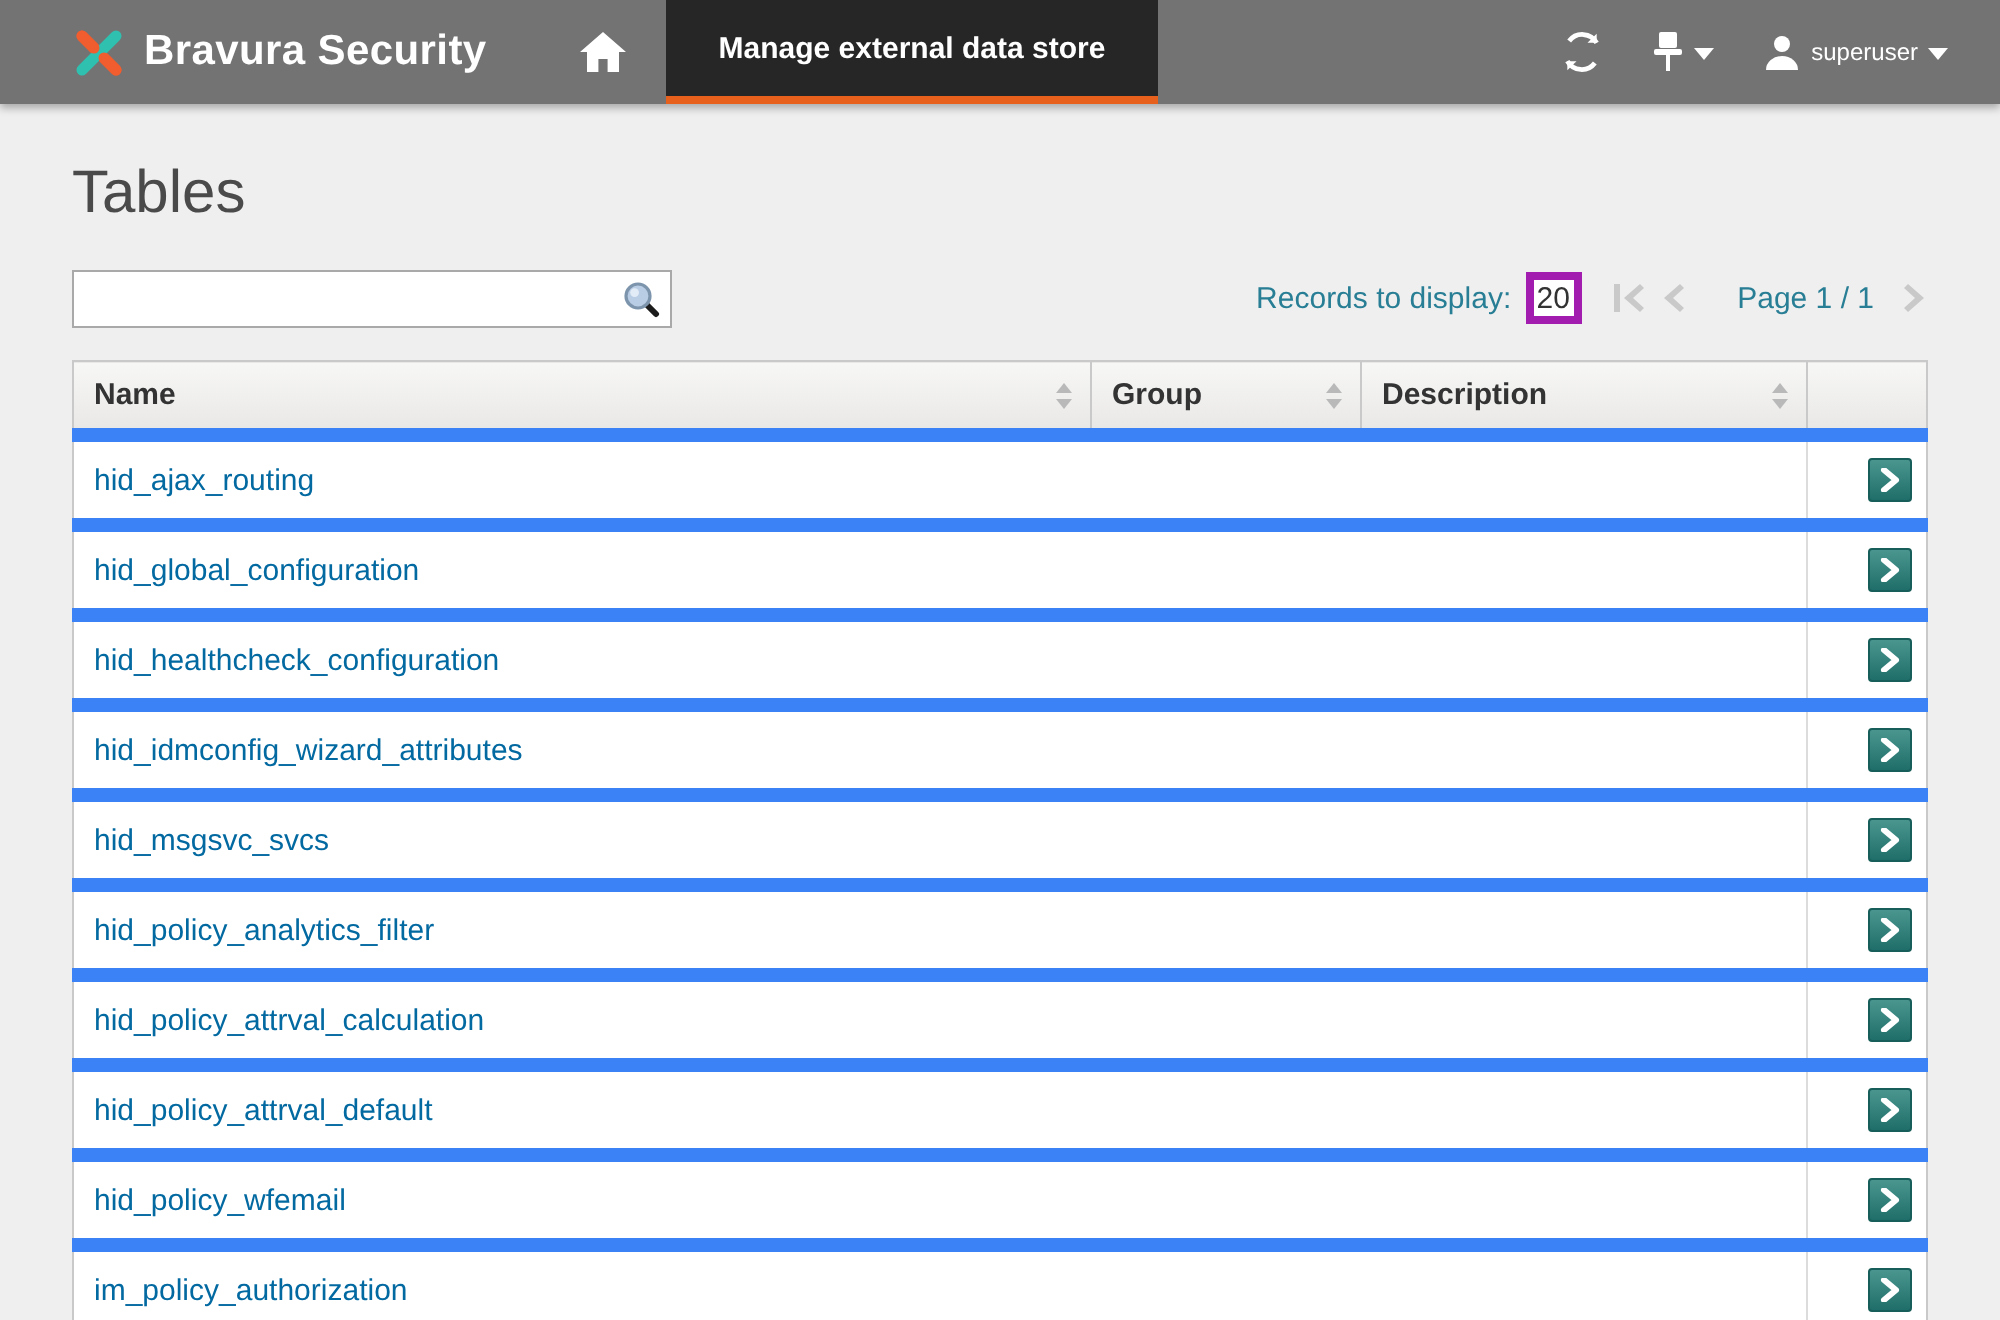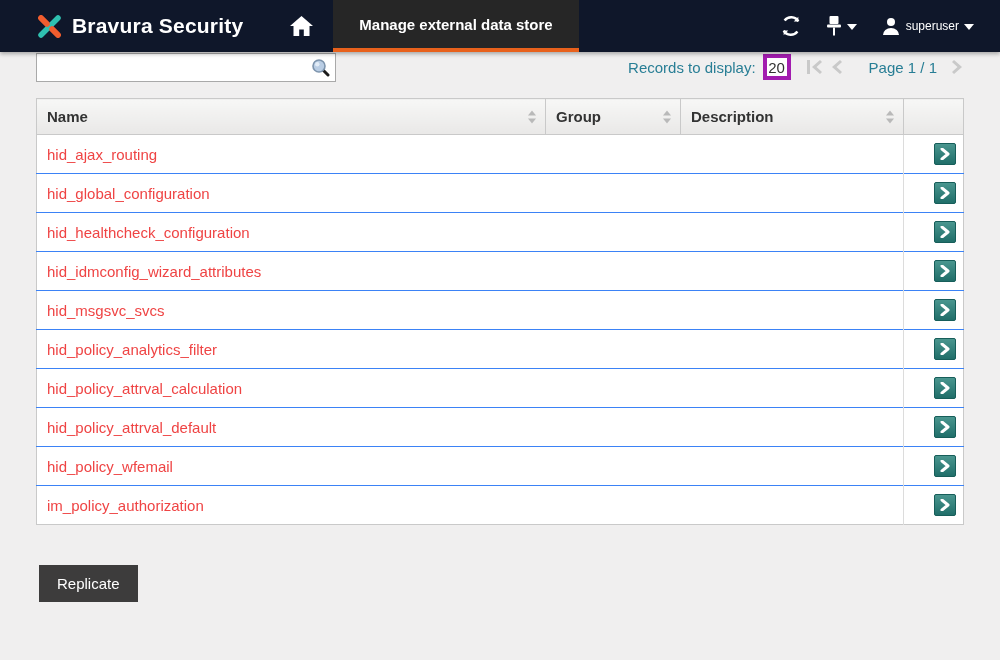--- a/index.html
+++ b/index.html
@@ -6,21 +6,21 @@
   html,body { width:1000px; height:660px; overflow:hidden; }
   body {
     font-family: "Liberation Sans", "DejaVu Sans", sans-serif;
     background:#f0efef;
     color:#444;
   }
 
   
   .header {
     height:52px;
-    background:#0f172a;
+    background:#737373;
     display:flex;
     align-items:stretch;
     box-shadow:0 2px 4px rgba(0,0,0,.3);
     position:relative;
     z-index:5;
   }
   .brand {
     display:flex; align-items:center; gap:9px;
     padding-left:36px;
   }
@@ -114,24 +114,24 @@
   .sort-icon {
     position:absolute; right:9px; top:50%; transform:translateY(-50%);
     display:flex; flex-direction:column; gap:3px;
   }
   .sort-icon i { display:block; width:0; height:0;
     border-left:4px solid transparent; border-right:4px solid transparent; }
   .sort-icon .up { border-bottom:5px solid #b9b9b9; }
   .sort-icon .dn { border-top:5px solid #b9b9b9; }
 
   table.data-table tbody td {
-    font-size:15px; color:#ef4444;
+    font-size:15px; color:#0369a1;
     padding:8px 10px;
     height:36px;
-    border-top:1px solid #3b82f6;
+    border-top:7px solid #3b82f6;
     background:#fff;
   }
   table.data-table tbody td.action-cell {
     border-left:1px solid #dcdcdc;
     text-align:right;
     padding-right:7px;
   }
   .col-name { width:auto; }
   .col-group { width:135px; }
   .col-desc { width:223px; }
@@ -215,20 +215,21 @@
           <path d="M2 19 a8 7 0 0 1 16 0 Z" fill="#fff"></path>
         </svg>
       </span>
       <span class="uname">superuser</span>
       <span class="caret-down"></span>
     </div>
   </div>
 </div>
 
 <div class="main">
+  <h1 class="page-title">Tables</h1>
 
   <div class="controls">
     <div class="search-wrap">
       <input class="search-input" type="text" value="" style="">
       <span class="search-icon-box">
         <svg width="19" height="19" viewBox="0 0 19 19">
           <line x1="11" y1="11" x2="17" y2="17" stroke="#1b1b1b" stroke-width="3" stroke-linecap="round"></line>
           <circle cx="8" cy="8" r="6" fill="#b9cde4" stroke="#7d94ad" stroke-width="1.6"></circle>
           <circle cx="6.3" cy="6.3" r="2.2" fill="#e2ecf7"></circle>
         </svg>

